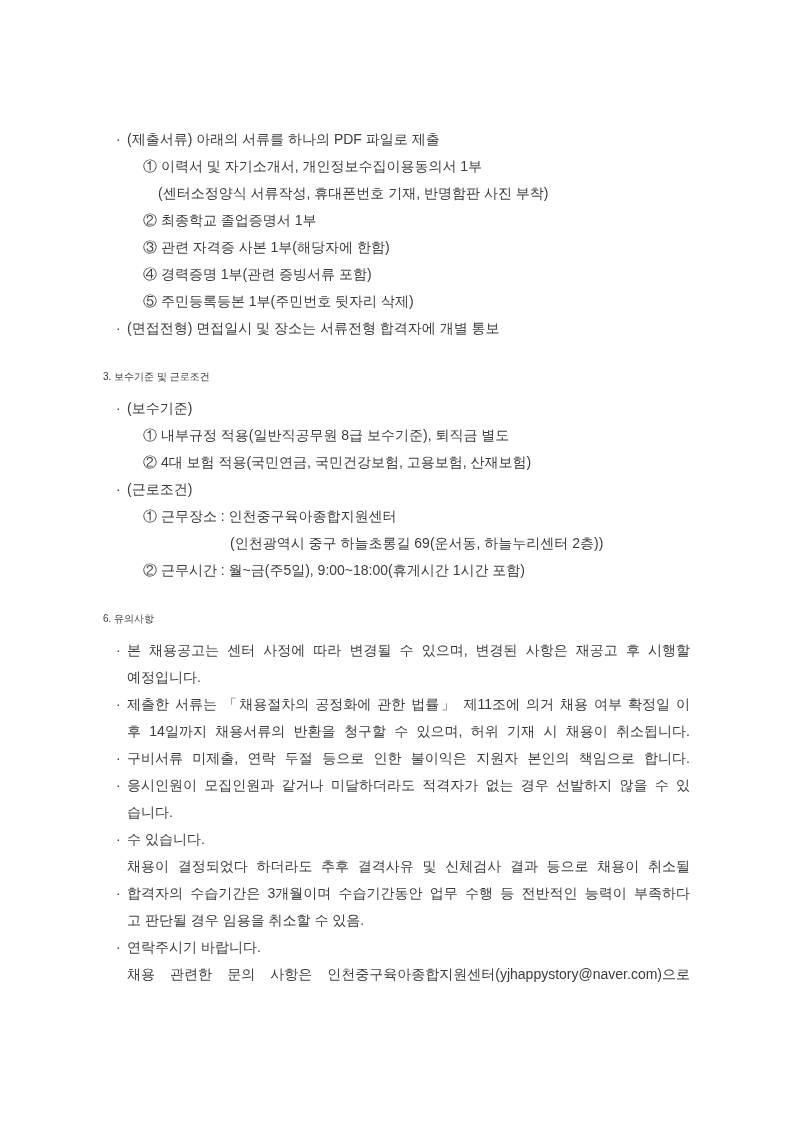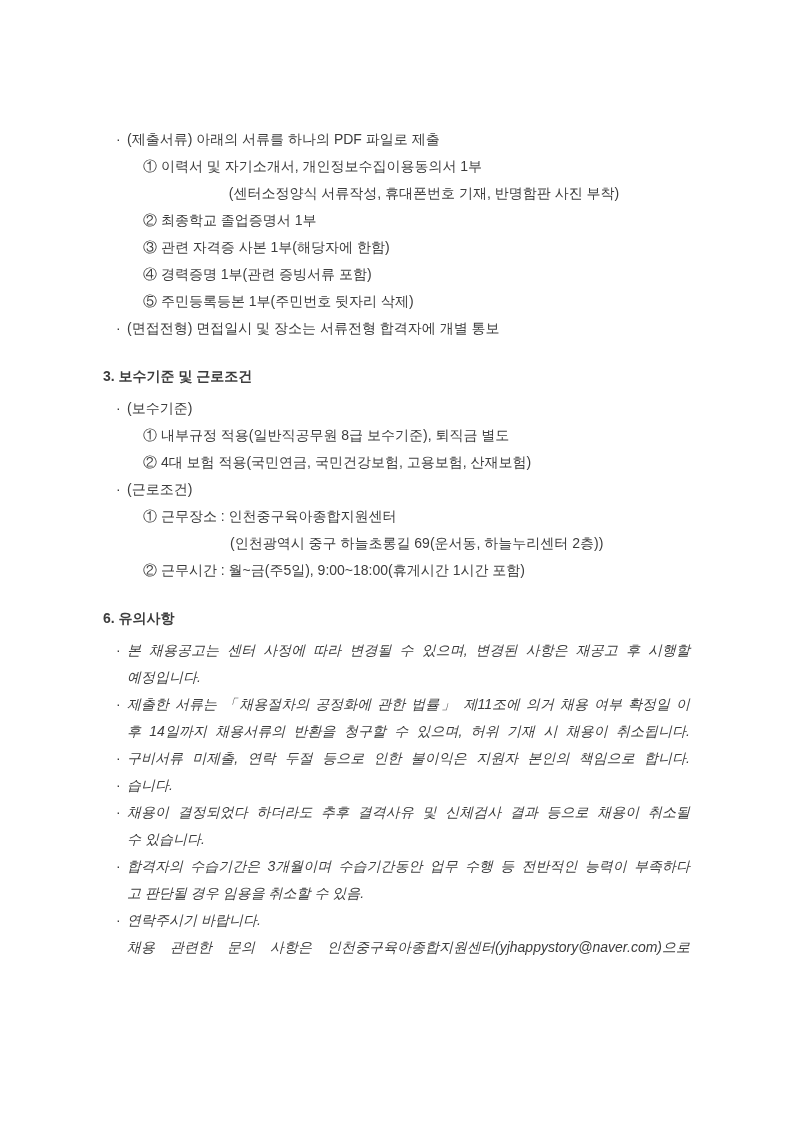--- a/index.html
+++ b/index.html
@@ -19,34 +19,33 @@
   .line { white-space: nowrap; }
   .hang { position: relative; padding-left: 24px; }
   .marker {
     position: absolute;
     left: 13px;
     top: 0;
     line-height: 27px;
     color: #3c3c3c;
   }
   .num  { padding-left: 40px; }
-  .subparen { padding-left: 55px; text-align: center; }
+  .subparen { padding-left: 55px; }
   .cont { padding-left: 127px; }
   .heading {
     margin: 21px 0 5px 0;
-    font-size: 14px;
-    font-weight: bold;
+    font-size: 10px;
+    font-weight: normal;
     line-height: 27px;
   }
   .note-item { position: relative; padding-left: 24px; }
   .nline {
     line-height: 27px;
     word-break: break-all;
     text-align: left;
-    font-style: italic;
   }
   .nline.fill {
     text-align: justify;
     text-align-last: justify;
   }
 </style>
 </head>
 <body>
 
 <div class="page">
@@ -100,27 +99,28 @@
       <div class="nline fill">후 14일까지 채용서류의 반환을 청구할 수 있으며, 허위 기재 시 채용이 취소됩니다.</div>
     </div>
 
     <div class="note-item">
       <span class="marker">·</span>
       <div class="nline fill">구비서류 미제출, 연락 두절 등으로 인한 불이익은 지원자 본인의 책임으로 합니다.</div>
     </div>
 
     <div class="note-item">
       <span class="marker">·</span>
+      <div class="nline fill">응시인원이 모집인원과 같거나 미달하더라도 적격자가 없는 경우 선발하지 않을 수 있</div>
       <div class="nline">습니다.</div>
     </div>
 
     <div class="note-item">
       <span class="marker">·</span>
+      <div class="nline">수 있습니다.</div>
       <div class="nline fill">채용이 결정되었다 하더라도 추후 결격사유 및 신체검사 결과 등으로 채용이 취소될</div>
-      <div class="nline">수 있습니다.</div>
     </div>
 
     <div class="note-item">
       <span class="marker">·</span>
       <div class="nline fill">합격자의 수습기간은 3개월이며 수습기간동안 업무 수행 등 전반적인 능력이 부족하다</div>
       <div class="nline">고 판단될 경우 임용을 취소할 수 있음.</div>
     </div>
 
     <div class="note-item">
       <span class="marker">·</span>

